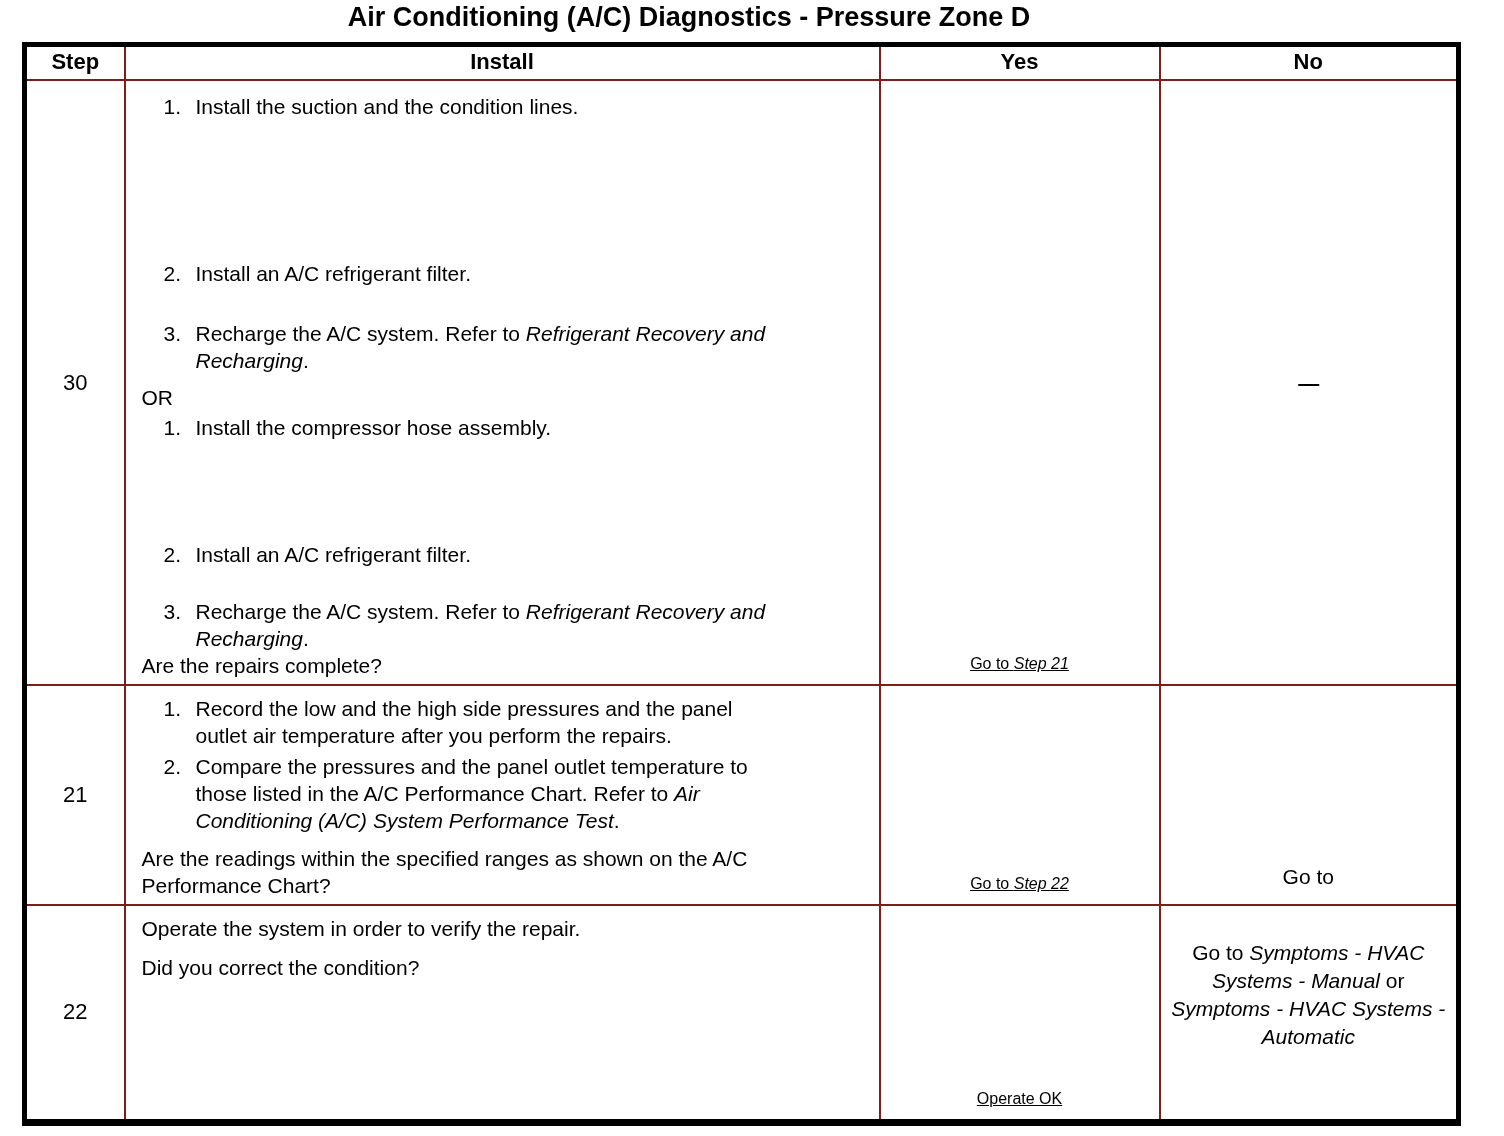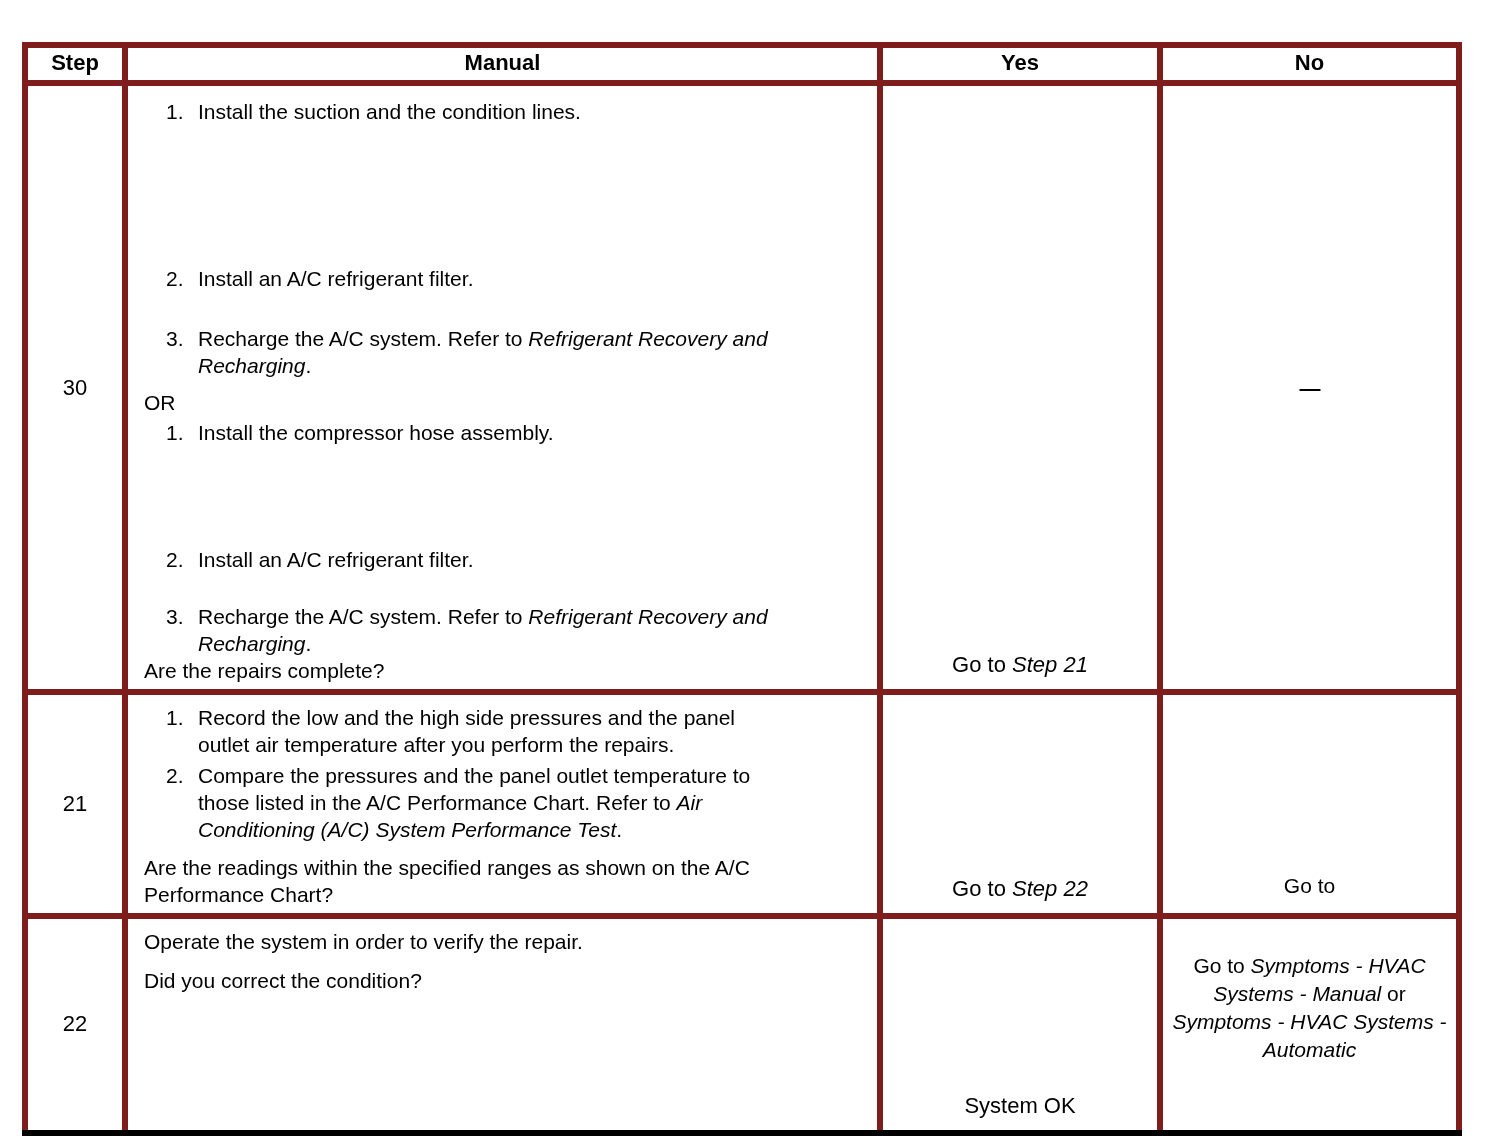--- a/index.html
+++ b/index.html
@@ -15,21 +15,21 @@
     position: absolute; top: 2px; left: 22px; width: 1334px;
     text-align: center; font-size: 27px; font-weight: bold;
     letter-spacing: 0px;
   }
 
   table.diag {
     position: absolute; top: 42px; left: 22px; width: 1434px;
     border-collapse: collapse; table-layout: fixed;
     border: 5px solid #000; border-bottom-width: 7px;
   }
-  .diag th, .diag td { border: 6px solid #7f1d1d; }
+  .diag th, .diag td { border: 2px solid #7f1d1d; }
 
   .diag thead tr { height: 33px; }
   .diag th {
     font-size: 22px; font-weight: bold; text-align: center; vertical-align: middle;
     padding: 2px 0 4px 0;
   }
 
   tr.row-20 { height: 605px; }
   tr.row-21 { height: 213px; }
   tr.row-22 { height: 217px; }
@@ -55,46 +55,47 @@
   .mb33  { margin-bottom: 33px; }
   .mb30  { margin-bottom: 30px; }
   .mb11  { margin-bottom: 11px; }
   .mb10  { margin-bottom: 10px; }
   .mb5   { margin-bottom: 12px; }
   .mb4   { margin-bottom: 4px; }
   .mb3   { margin-bottom: 3px; }
 
   td.yes-cell {
     vertical-align: bottom; text-align: center;
-    font-size: 22px; padding-bottom: 11px;
+    font-size: 16px; padding-bottom: 11px; text-decoration: underline;
   }
   td.no-cell { font-size: 21px; text-align: center; }
   td.no-mid { vertical-align: middle; }
   td.no-bottom { vertical-align: bottom; padding-bottom: 15px; }
   td.no-top { vertical-align: top; padding-top: 33px; }
   .no-ref { line-height: 28px; padding: 0 6px; }
   .dash { font-weight: bold; letter-spacing: -1px; }
 </style>
 </head>
 <body>
 
 <div class="page">
 
+  <div class="title">Air Conditioning (A/C) Diagnostics - Pressure Zone D</div>
 
   <table class="diag">
     <colgroup>
       <col style="width:100px">
         <col style="width:755px">
         <col style="width:280px">
         <col style="width:299px">
     </colgroup>
     <thead>
       <tr>
         <th>Step</th>
-        <th>Manual</th>
+        <th>Install</th>
         <th>Yes</th>
         <th>No</th>
       </tr>
     </thead>
     <tbody>
 
       <tr class="row-20">
         <td class="step-cell">30</td>
         <td class="action-cell">
           <div class="item mb140">
@@ -153,21 +154,21 @@
         </td>
       </tr>
 
       <tr class="row-22">
         <td class="step-cell">22</td>
         <td class="action-cell" style="padding-top:9px">
           <div class="flush mb5">Operate the system in order to verify the repair.</div>
           <div class="flush">Did you correct the condition?</div>
         </td>
         <td class="yes-cell">
-          <span>System OK</span>
+          <span>Operate OK</span>
         </td>
         <td class="no-cell no-top">
           <div class="no-ref"><span>Go to </span><span class="it">Symptoms - HVAC Systems - Manual</span><span> or </span><span class="it">Symptoms - HVAC Systems - Automatic</span></div>
         </td>
       </tr>
 
     </tbody>
   </table>
 </div>
 

